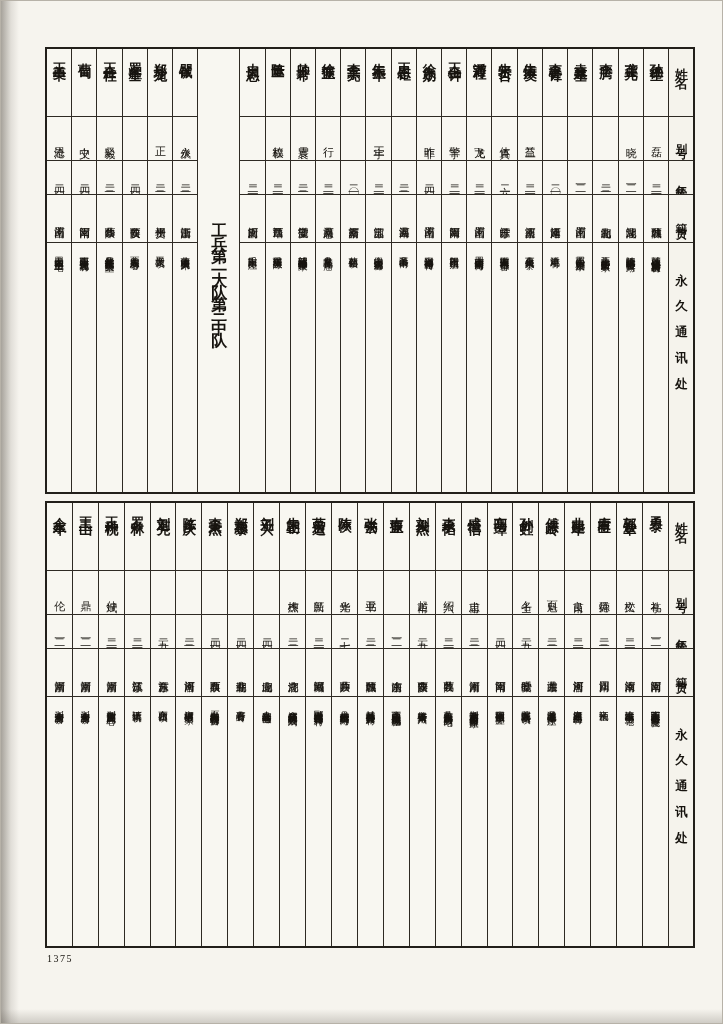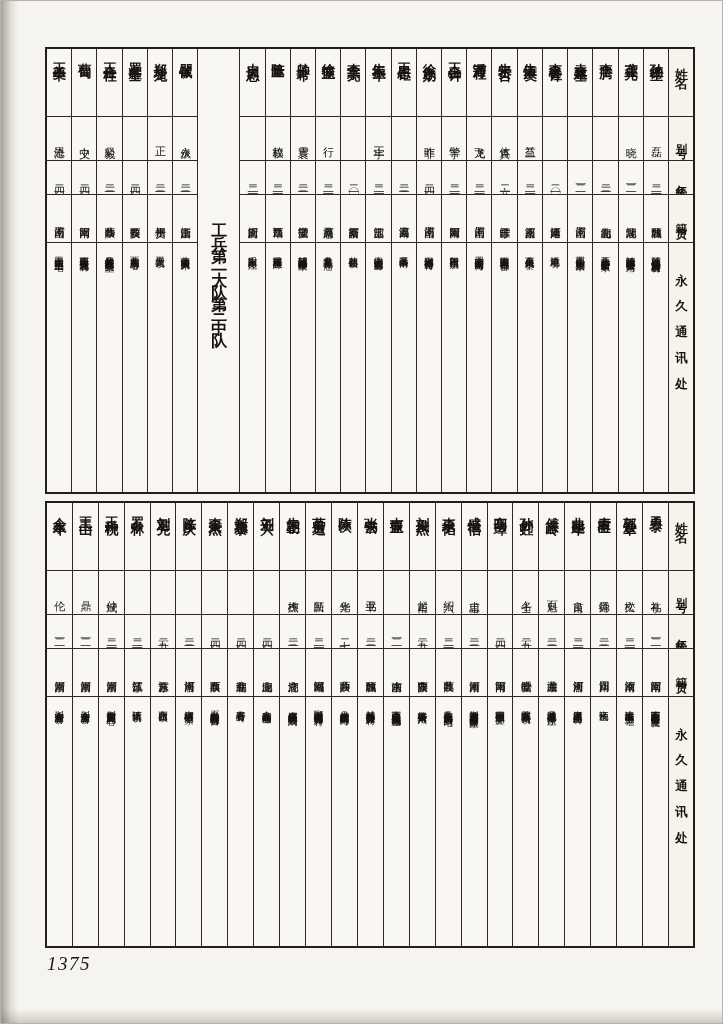--- a/index.html
+++ b/index.html
@@ -59,23 +59,22 @@
   .c-addr .vtxt   { font-size:9.5px; line-height:12px; max-height:240px; letter-spacing:0.5px; }
   .hdr .vtxt      { font-weight:700; }
   .c-name.hdr .vtxt   { font-size:13px; letter-spacing:8px; padding-top:6px; }
   .c-alias.hdr .vtxt  { font-size:11.5px; letter-spacing:5px; }
   .c-age.hdr .vtxt    { font-size:11.5px; letter-spacing:2px; }
   .c-origin.hdr .vtxt { font-size:11.5px; letter-spacing:5px; }
   .addr-hdr .vtxt { font-size:12.5px; letter-spacing:26px; margin-top:14px; line-height:normal; max-height:none; }
   .c-unit .vtxt   { font-size:16px; font-weight:700; letter-spacing:12px; line-height:normal; }
   .page-number {
     position:absolute; left:46px; top:952px;
-    font-size:19px; letter-spacing:1.5px;
+    font-size:10px; letter-spacing:1.5px;
     font-family:"Liberation Serif","DejaVu Serif",serif;
-    font-style:italic;
   }
 </style>
 </head>
 <body>
 
 <div class="page">
   <div class="edge-left"></div>
   <div class="edge-bottom"></div>
 
   <div class="rtable" id="table-top">

